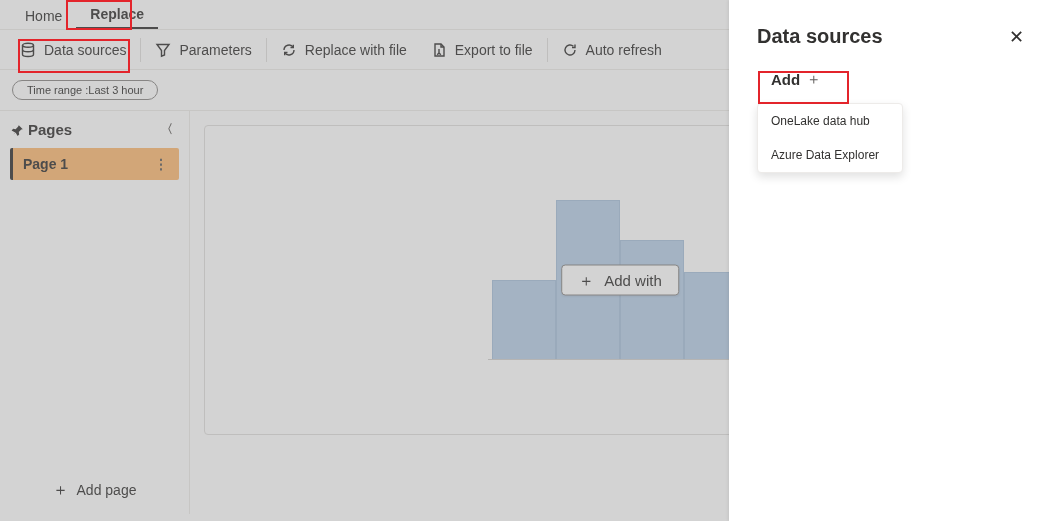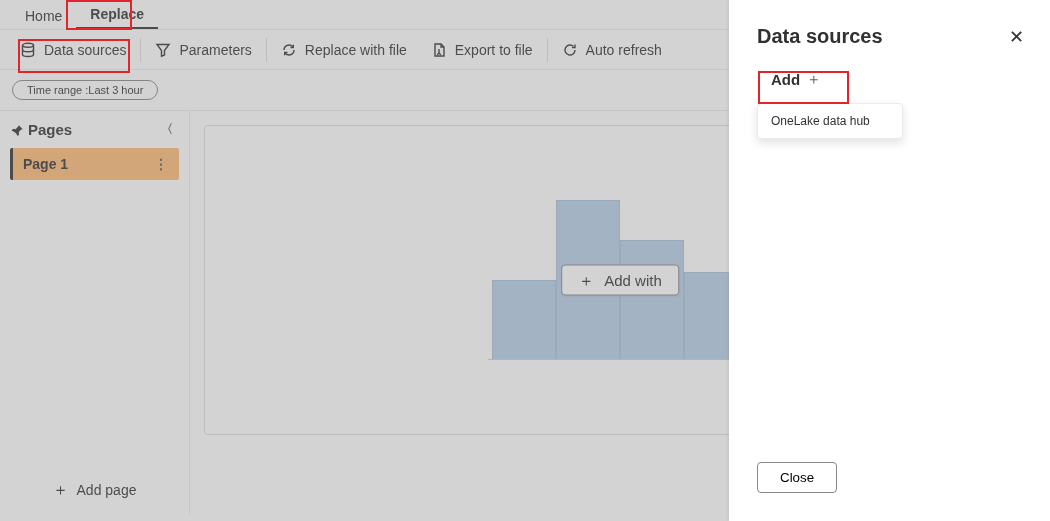--- a/index.html
+++ b/index.html
@@ -294,18 +294,16 @@
     <span class="panel-title">Data sources</span>
     <span class="close-x">✕</span>
   </div>
   <div class="panel-body">
     <div class="addbtn">
       <span>Add</span>
       <span class="aplus">＋</span>
     </div>
     <div class="menu">
       <div class="mi">OneLake data hub</div>
-    </div>
-  </div>
-  <div class="panel-foot">
-    <button class="closebtn">Close</button>
+      <div class="mi">Azure Data Explorer</div>
+    </div>
   </div>
 </div>
 
 </body></html>

